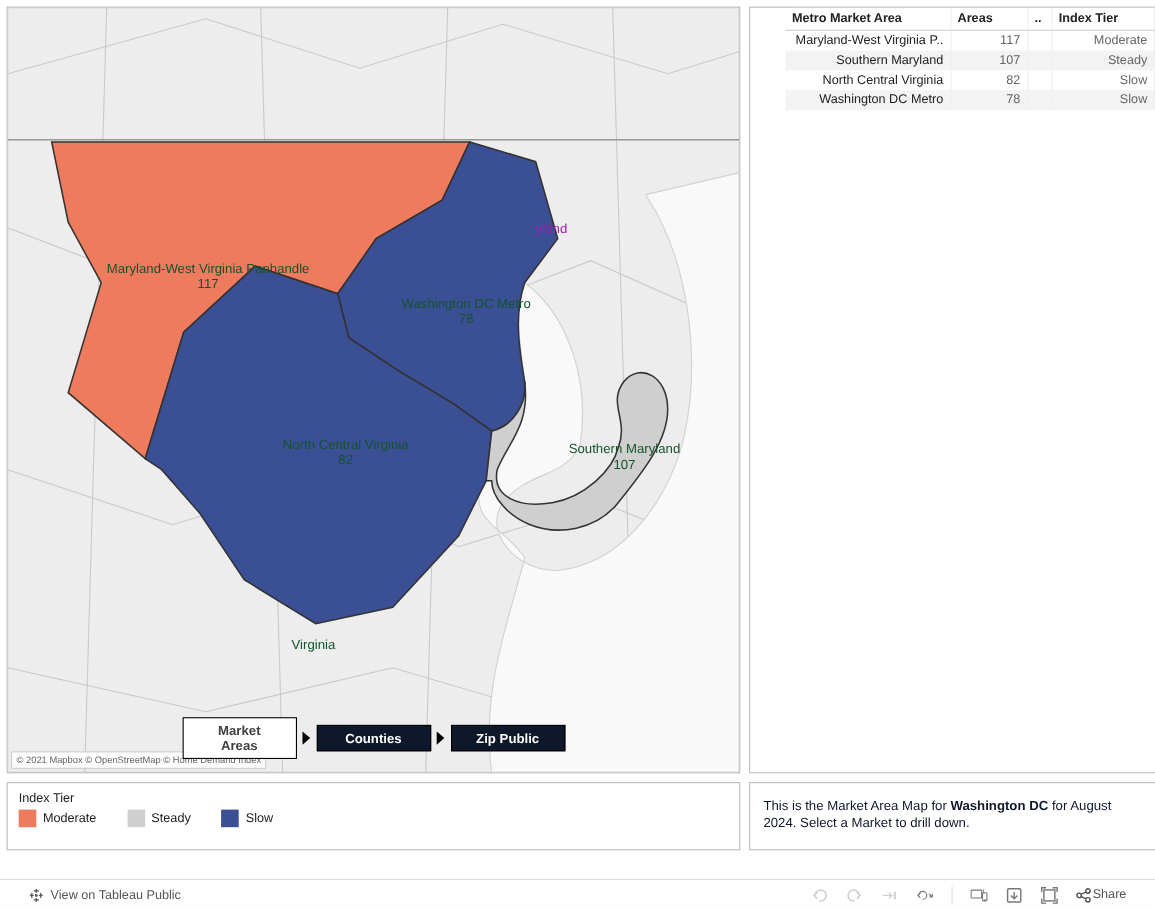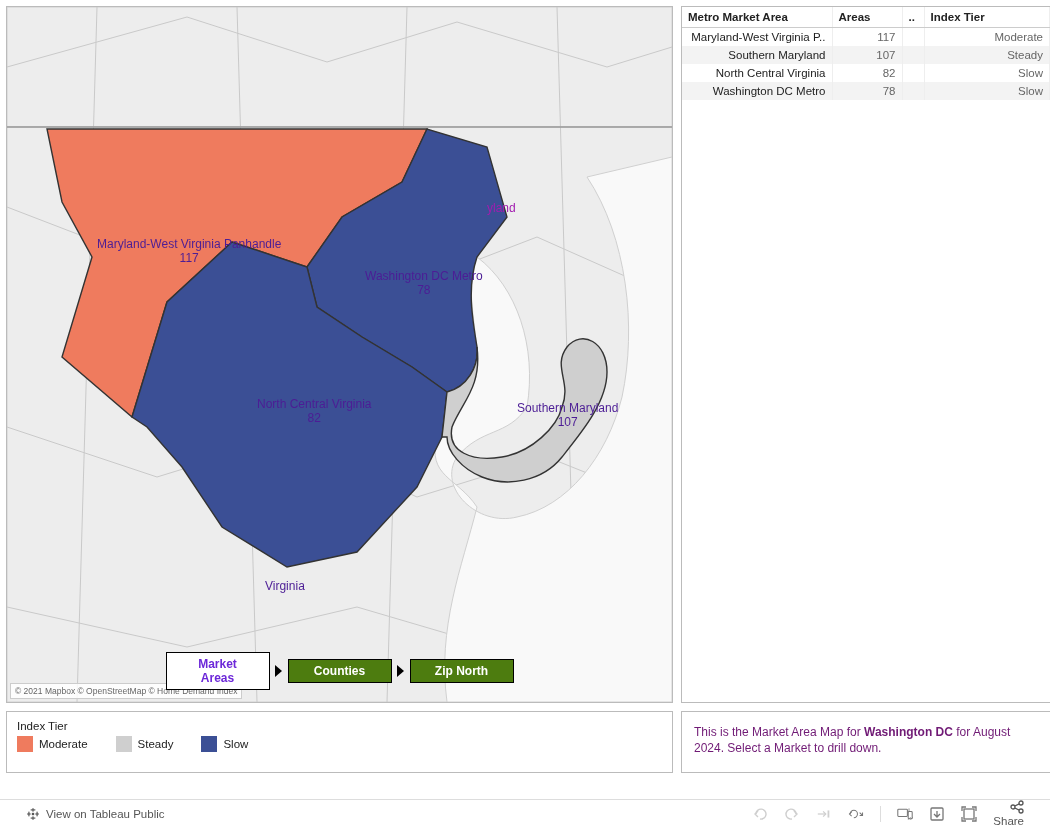--- a/index.html
+++ b/index.html
@@ -32,21 +32,21 @@
   background: rgba(255,255,255,0.85);
   font-size: 8.5px;
   color: #666;
   padding: 2px 4px;
   border: 1px solid #ccc;
   margin-top: 12px;
 }
 .map-label {
   position: absolute;
   font-size: 12px;
-  color: #4c1d95;
+  color: #14532d;
   text-align: center;
   pointer-events: none;
   white-space: nowrap;
 }
 .map-label .nm { display:block; }
 .map-label .vl { display:block; }
 .drill-nav {
   position: absolute;
   bottom: 12px;
   left: 50%;
@@ -57,28 +57,29 @@
 }
 .drill-btn {
   border: 1px solid #000;
   padding: 4px 16px;
   font-size: 12px;
   font-weight: 600;
   cursor: pointer;
   min-width: 104px;
   text-align: center;
 }
-.drill-btn.active { background: #fff; color: #6d28d9; }
-.drill-btn.inactive { background: #4d7c0f; color: #fff; }
+.drill-btn.active { background: #fff; color: #404040; }
+.drill-btn.inactive { background: #0f172a; color: #fff; }
 .drill-arrow { margin: 0 4px; }
 .drill-arrow svg { display: block; }
 .table-panel {
   border: 1px solid #bbb;
   background: #fff;
   overflow: hidden;
+  padding-left: 32px;
 }
 .data-table { width: 100%; border-collapse: collapse; font-size: 11.5px; }
 .data-table th {
   background: #fff;
   border-bottom: 1px solid #ccc;
   border-right: 1px solid #eee;
   padding: 4px 6px;
   text-align: left;
   font-weight: 600;
   color: #222;
@@ -98,21 +99,21 @@
   flex-direction: column;
 }
 .legend-title { font-size: 11.5px; color: #222; margin-bottom: 4px; }
 .legend-items { display: flex; gap: 28px; }
 .legend-item { display: flex; align-items: center; gap: 6px; font-size: 11.5px; color: #222; }
 .swatch { width: 16px; height: 16px; display: inline-block; }
 .caption-panel {
   border: 1px solid #bbb;
   padding: 12px;
   font-size: 12px;
-  color: #701a75;
+  color: #0f172a;
   line-height: 1.35;
 }
 .caption-panel b { font-weight: 700; }
 .toolbar {
   position: absolute;
   left: 0; right: 0; bottom: 0;
   height: 28px;
   border-top: 1px solid #ddd;
   display: flex;
   align-items: center;
@@ -121,21 +122,21 @@
   color: #555;
   background: #fff;
 }
 .tb-left { display: flex; align-items: center; gap: 6px; cursor: pointer; }
 .tb-left svg { width: 14px; height: 14px; }
 .tb-spacer { flex: 1; }
 .tb-icons { display: flex; align-items: center; gap: 16px; }
 .tb-icon { width: 16px; height: 16px; display: inline-flex; align-items: center; justify-content: center; cursor: pointer; color: #777; }
 .tb-icon.disabled { color: #cfcfcf; cursor: default; }
 .tb-divider { width: 1px; height: 16px; background: #ddd; }
-.share-btn { display: flex; align-items: flex-end; gap: 1px; cursor: pointer; flex-direction: column; }
+.share-btn { display: flex; align-items: flex-start; gap: 1px; cursor: pointer; }
 </style>
 </head>
 <body>
 
 <div class="container">
 
   <div class="map-panel">
     <svg class="map-svg" viewBox="0 0 665 695">
 
       <rect x="0" y="0" width="665" height="695" fill="#f9f9f9"></rect>
@@ -175,39 +176,39 @@
       <span class="vl">78</span>
     </div>
     <div class="map-label" style="left:250px; top:390px;">
       <span class="nm">North Central Virginia</span>
       <span class="vl">82</span>
     </div>
     <div class="map-label" style="left:510px; top:394px;">
       <span class="nm">Southern Maryland</span>
       <span class="vl">107</span>
     </div>
-    <div class="map-label" style="left:258px; top:572px; color:#4c1d95;">Virginia</div>
+    <div class="map-label" style="left:258px; top:572px; color:#14532d;">Virginia</div>
     <div class="map-label" style="left:480px; top:194px; color:#a21caf;">yland</div>
 
     <div class="map-attribution">© 2021 Mapbox © OpenStreetMap © Home Demand Index</div>
 
     <div class="drill-nav">
       <div class="drill-btn active">Market Areas</div>
       <span class="drill-arrow">
           <svg width="10" height="14" viewBox="0 0 10 14">
             <path d="M1,1 L8,7 L1,13 Z" fill="#000"></path>
           </svg>
         </span>
       <div class="drill-btn inactive">Counties</div>
       <span class="drill-arrow">
           <svg width="10" height="14" viewBox="0 0 10 14">
             <path d="M1,1 L8,7 L1,13 Z" fill="#000"></path>
           </svg>
         </span>
-      <div class="drill-btn inactive">Zip North</div>
+      <div class="drill-btn inactive">Zip Public</div>
     </div>
   </div>
 
   <div class="table-panel">
     <table class="data-table">
       <thead>
         <tr>
           <th style="width:150px">Metro Market Area</th>
           <th style="width:70px">Areas</th>
           <th style="width:22px">..</th>

